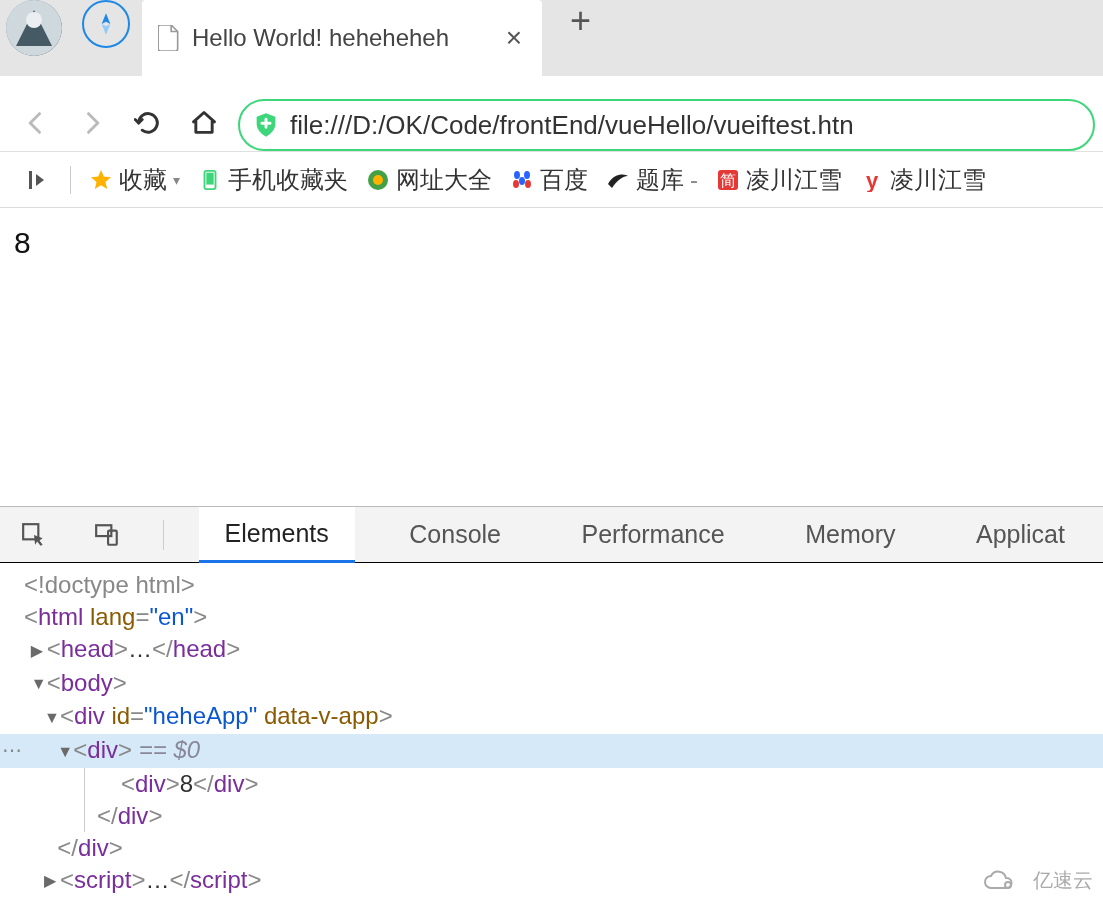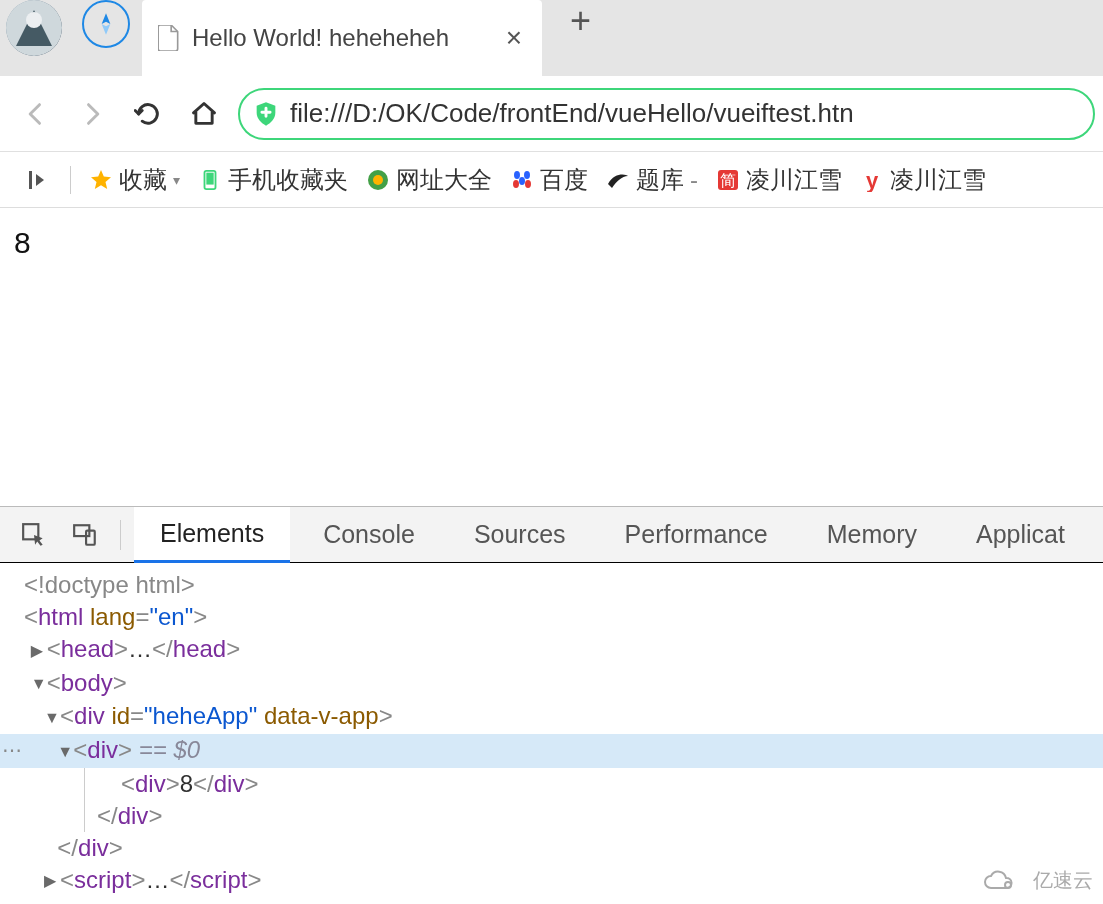--- a/index.html
+++ b/index.html
@@ -11,21 +11,21 @@
 .avatar svg{width:100%;height:100%;}
 .compass-icon { width: 48px; height: 48px; border: 2px solid #1e88e5; border-radius: 50%; display: flex; align-items: center; justify-content: center; margin-right: 12px; }
 .compass-icon svg { width: 26px; height: 26px; }
 .tab { height: 76px; background: #fff; display: flex; align-items: center; padding: 0 16px; border-top-left-radius: 4px; border-top-right-radius: 4px; min-width: 400px; gap: 12px; }
 .tab .file-icon { width: 22px; height: 26px; }
 .tab-title { font-size: 24px; color: #444; flex: 1; white-space: nowrap; overflow: hidden; }
 .tab-close { font-size: 28px; color: #555; cursor: pointer; padding: 0 4px; }
 .new-tab { font-size: 36px; color: #555; margin-left: 28px; cursor: pointer; font-weight: 300; }
 
 
-.nav-bar { height: 76px; display: flex; align-items: center; padding: 0 8px; border-bottom: 1px solid #e0e0e0; }
+.nav-bar { height: 76px; display: flex; align-items: flex-end; padding: 0 8px; border-bottom: 1px solid #e0e0e0; }
 .nav-btn { width: 56px; height: 56px; display: flex; align-items: center; justify-content: center; cursor: pointer; }
 .nav-btn svg { width: 28px; height: 28px; }
 .nav-btn.disabled svg { opacity: 0.4; }
 .url-bar { flex: 1; height: 52px; border: 2px solid #3dd67a; border-radius: 26px; display: flex; align-items: center; padding: 0 12px; gap: 10px; margin-left: 6px; }
 .shield-ico { width: 28px; height: 28px; }
 .url-text { font-size: 26px; color: #333; white-space: nowrap; overflow: hidden; }
 
 
 .bookmark-bar { height: 56px; display: flex; align-items: center; padding: 0 28px; gap: 18px; border-bottom: 1px solid #ddd; font-size: 24px; color: #333; }
 .bm-item { display: flex; align-items: center; gap: 6px; cursor: pointer; white-space: nowrap; }
@@ -209,23 +209,20 @@
           <rect x="2" y="3" width="14" height="10" fill="none" stroke="#555" stroke-width="2"></rect>
           <rect x="13" y="8" width="8" height="13" rx="1" fill="none" stroke="#555" stroke-width="2"></rect>
         </svg>
     </div>
     <div class="dt-sep"></div>
     <div class="dt-tab active">
         <span>Elements</span>
       </div>
     <div class="dt-tab">
         <span>Console</span>
-      </div>
-    <div class="dt-tab">
-        <span>Sources</span>
       </div>
     <div class="dt-tab">
         <span>Performance</span>
       </div>
     <div class="dt-tab">
         <span>Memory</span>
       </div>
     <div class="dt-tab">
         <span>Applicat</span>
       </div>

